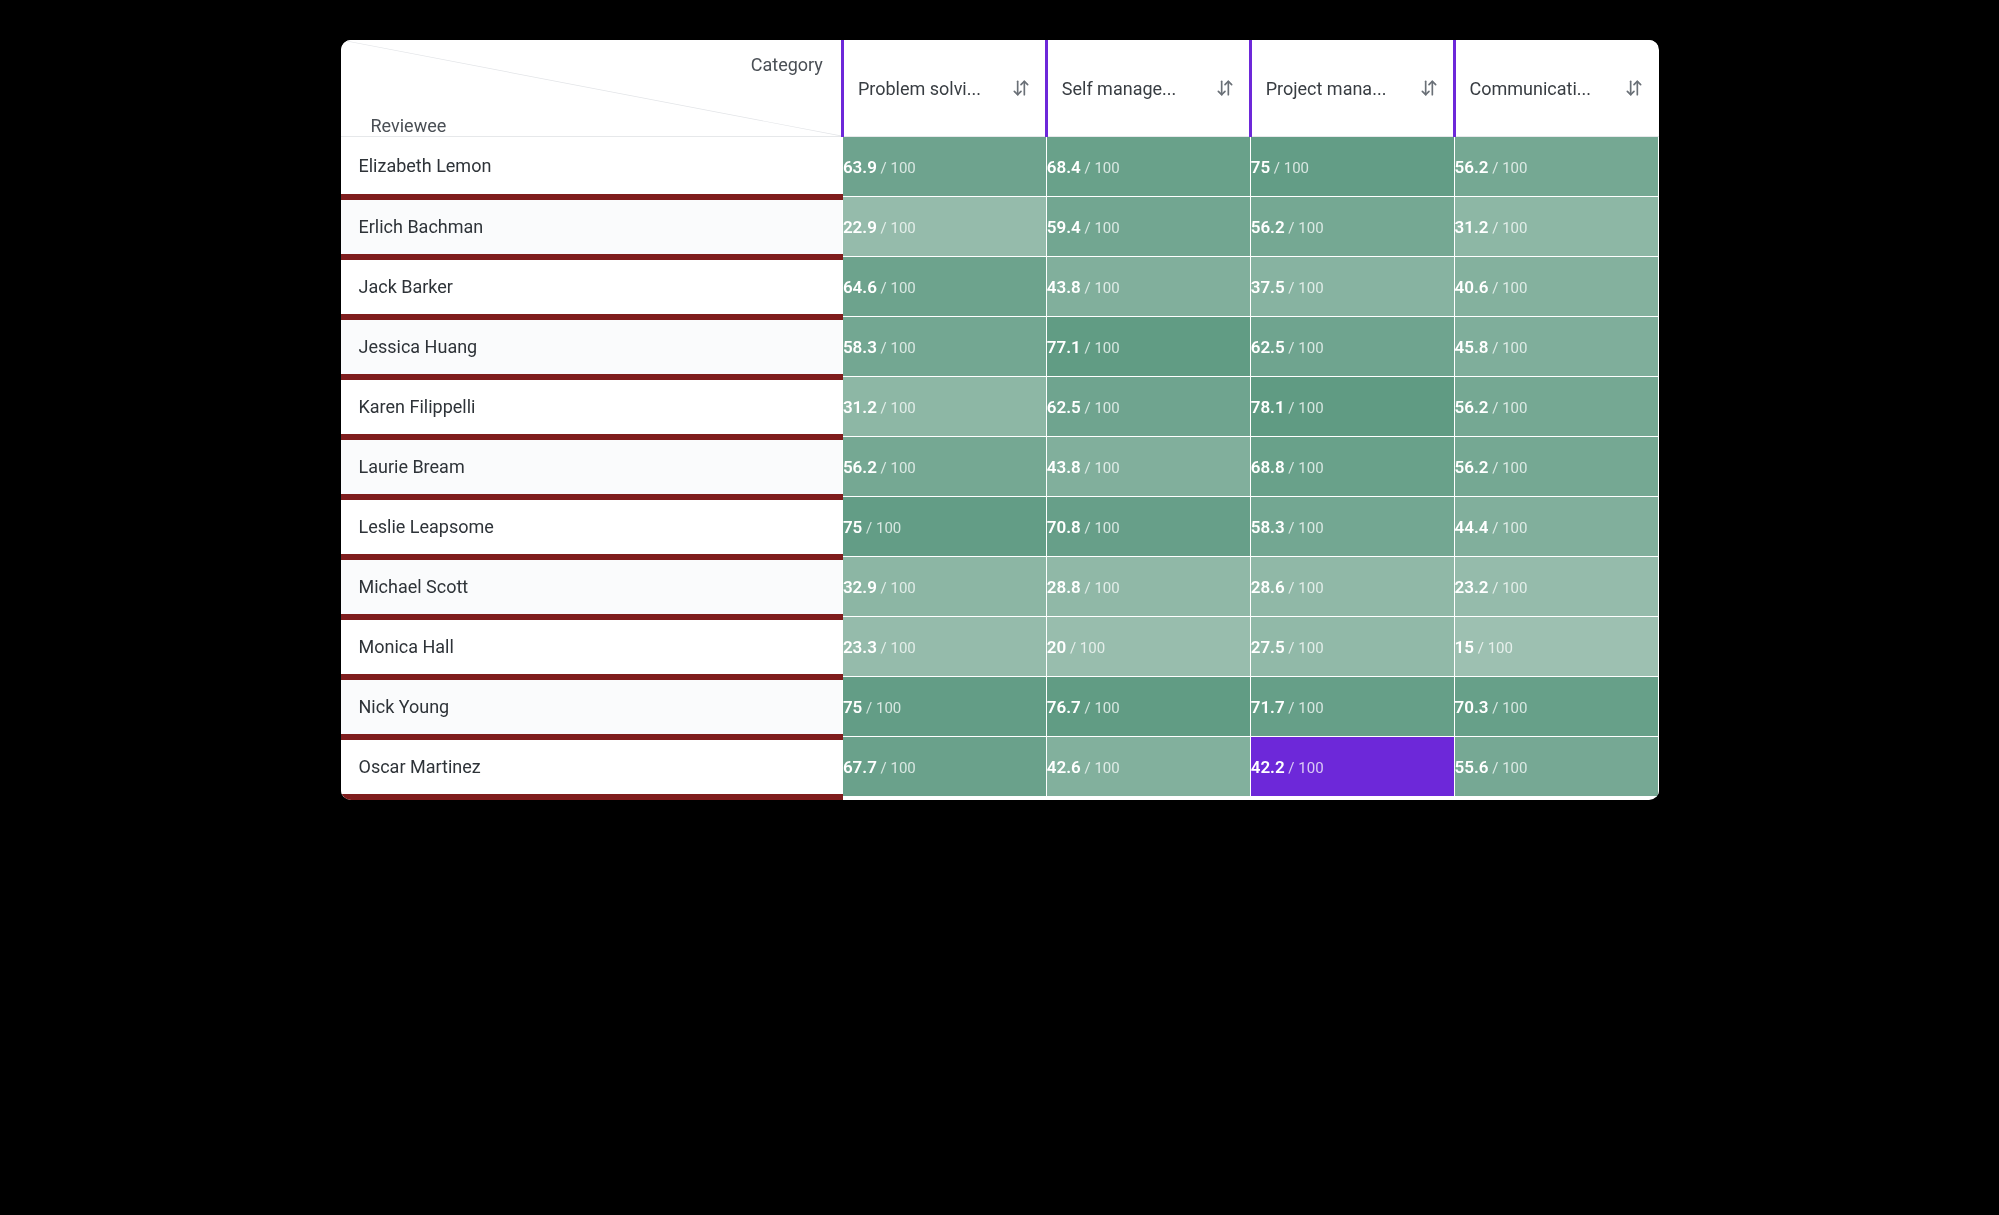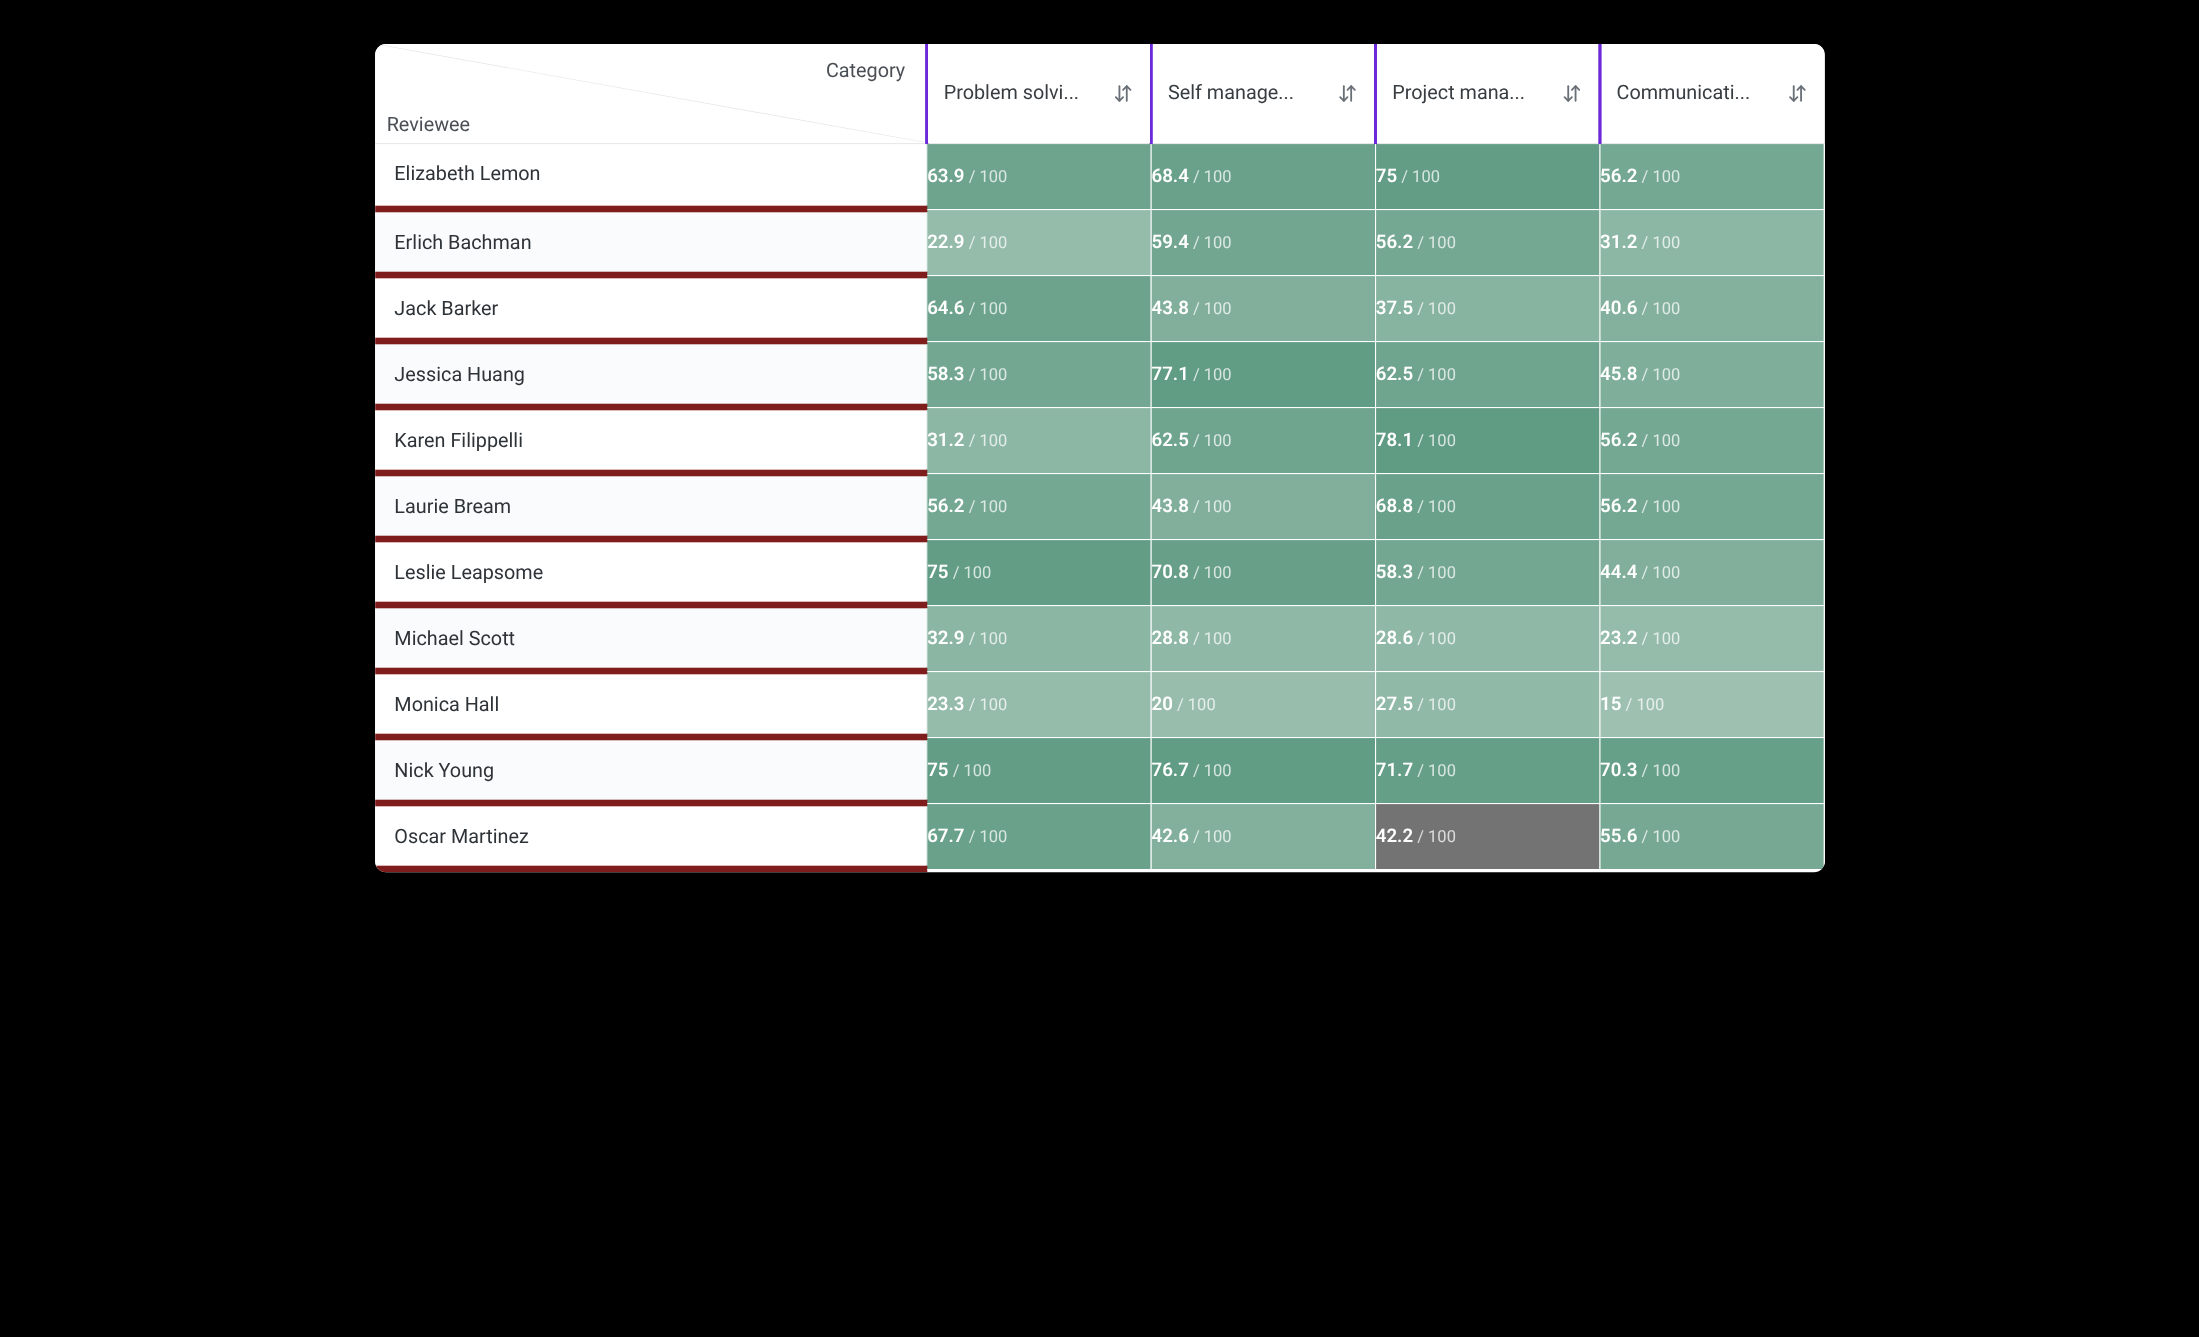--- a/index.html
+++ b/index.html
@@ -39,22 +39,22 @@
     vertical-align: top;
     padding: 14px 18px 0 0;
   }
   thead th.name-head .category-label {
     display: block;
     text-align: right;
   }
   thead th.name-head .reviewee-label {
     display: block;
     text-align: left;
-    padding-left: 11px;
-    margin-top: 28px;
+    padding-left: 30px;
+    margin-top: 40px;
   }
   
   thead th.name-head svg.diag {
     position: absolute;
     inset: 0;
     width: 100%;
     height: 100%;
     pointer-events: none;
   }
   thead th.metric-head {
@@ -254,18 +254,18 @@
           <td class="name-cell">Nick Young</td>
           <td class="score-cell" style="background: rgb(99, 157, 134);"><span class="score-val">75</span><span class="score-max"> / 100</span></td>
           <td class="score-cell" style="background: rgb(97, 156, 132);"><span class="score-val">76.7</span><span class="score-max"> / 100</span></td>
           <td class="score-cell" style="background: rgb(102, 159, 136);"><span class="score-val">71.7</span><span class="score-max"> / 100</span></td>
           <td class="score-cell" style="background: rgb(103, 160, 137);"><span class="score-val">70.3</span><span class="score-max"> / 100</span></td>
         </tr>
         <tr>
           <td class="name-cell">Oscar Martinez</td>
           <td class="score-cell" style="background: rgb(106, 161, 139);"><span class="score-val">67.7</span><span class="score-max"> / 100</span></td>
           <td class="score-cell" style="background: rgb(130, 176, 157);"><span class="score-val">42.6</span><span class="score-max"> / 100</span></td>
-          <td class="score-cell" style="background: #737373;"><span class="score-val">42.2</span><span class="score-max"> / 100</span></td>
+          <td class="score-cell" style="background: #6d28d9;"><span class="score-val">42.2</span><span class="score-max"> / 100</span></td>
           <td class="score-cell" style="background: rgb(118, 168, 148);"><span class="score-val">55.6</span><span class="score-max"> / 100</span></td>
         </tr>
       </tbody>
   </table>
 </div>
 
 </body></html>

